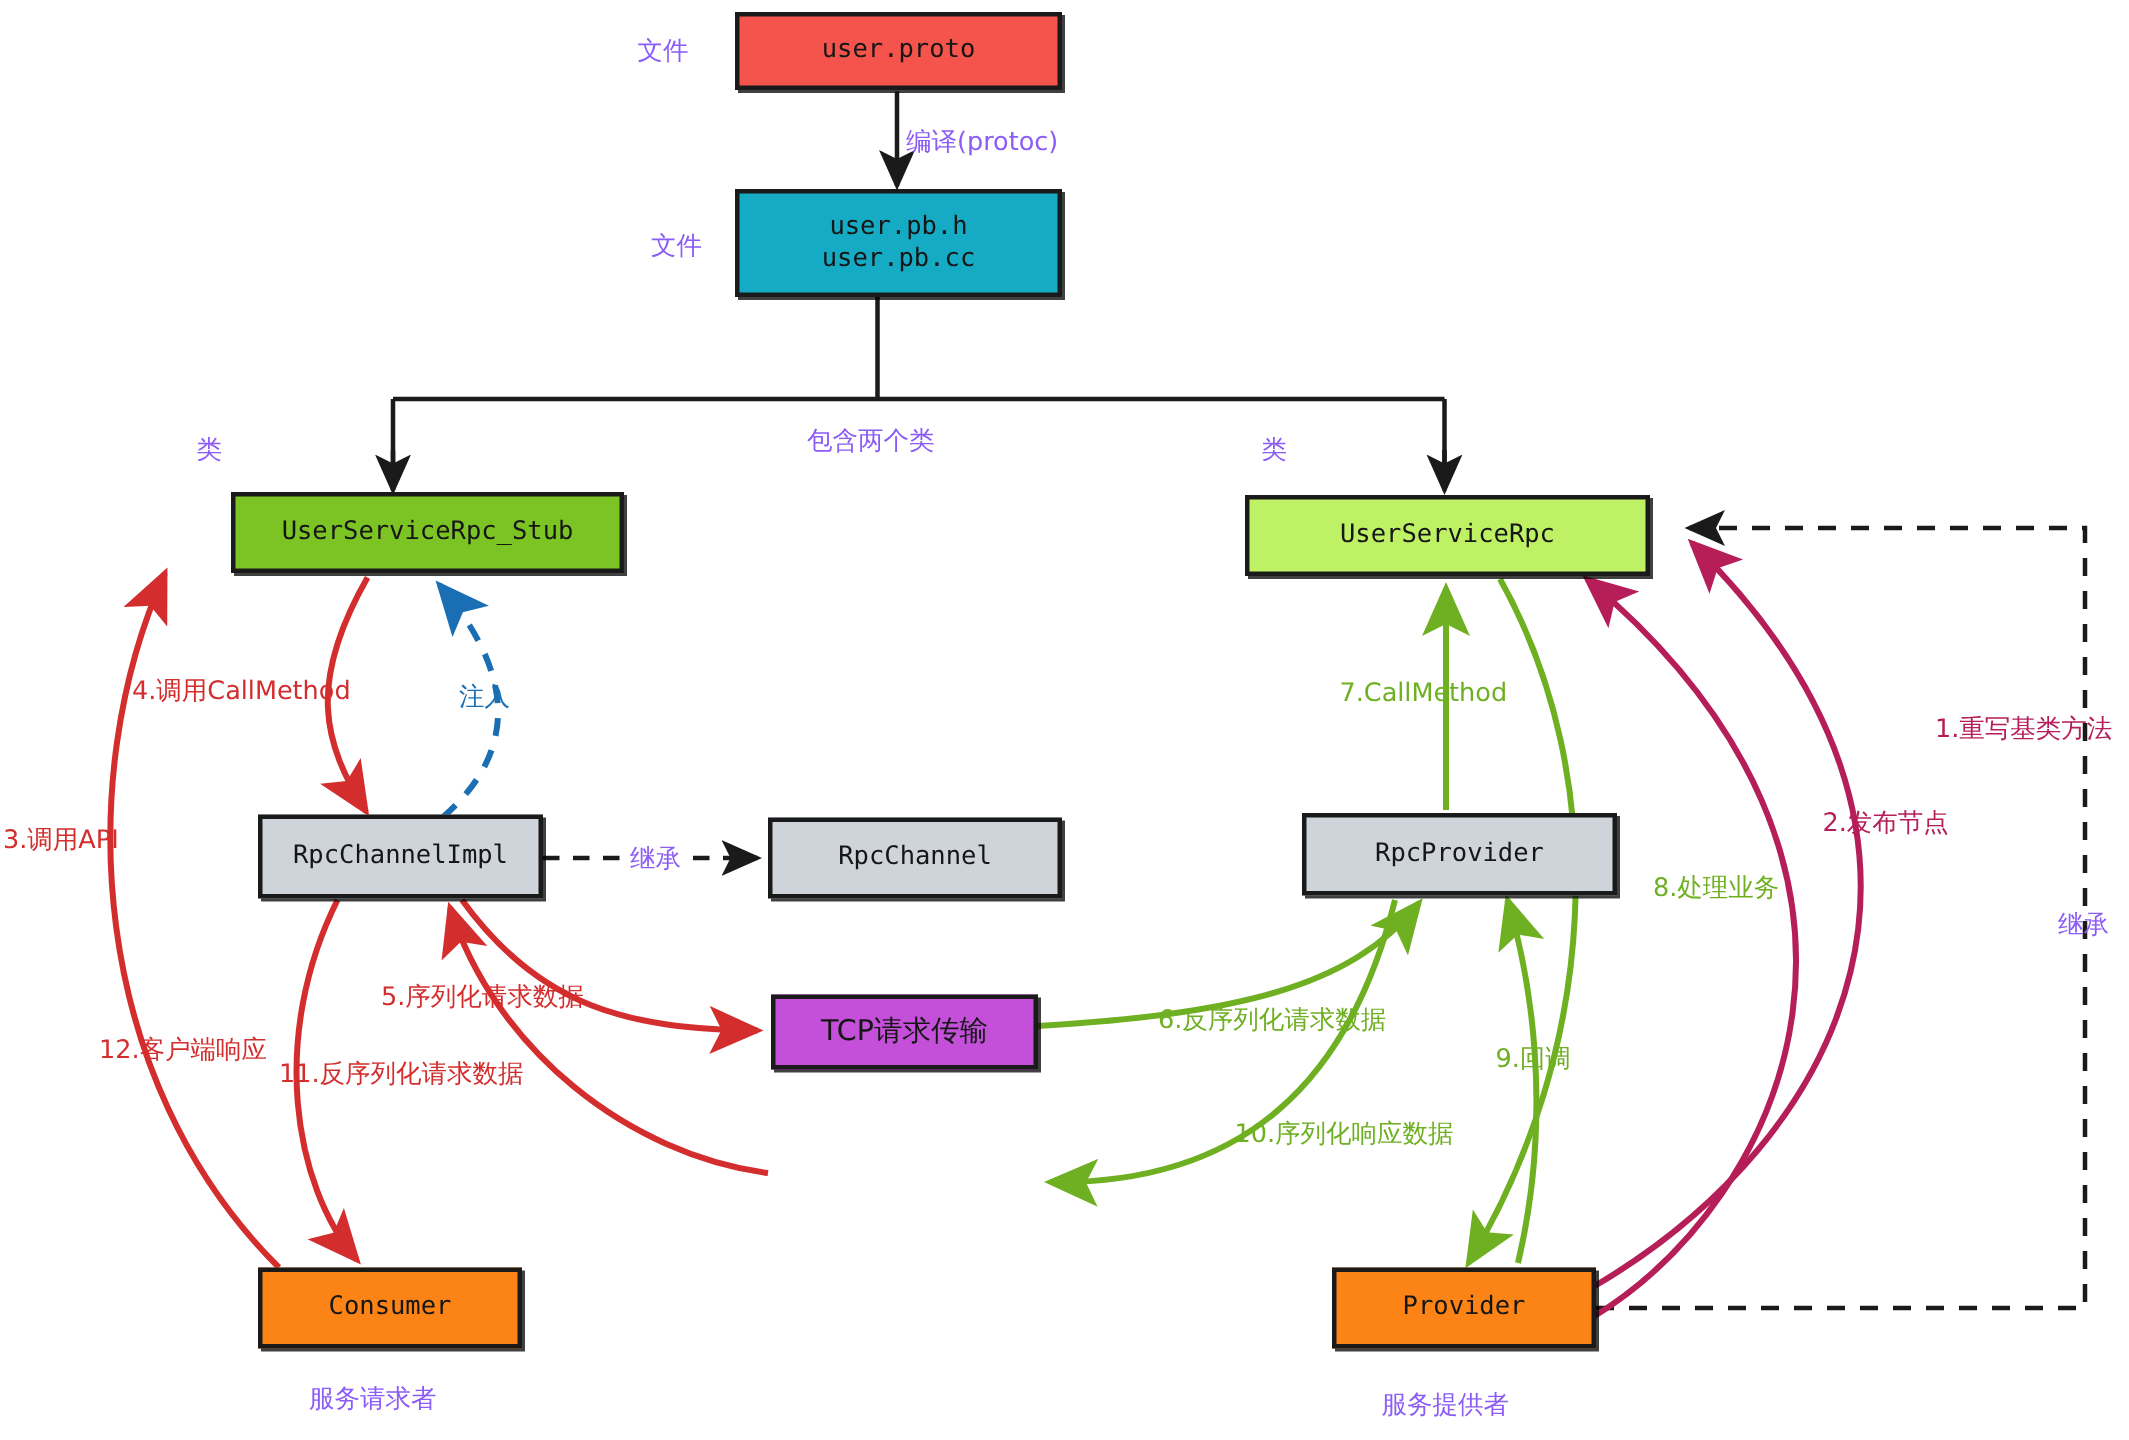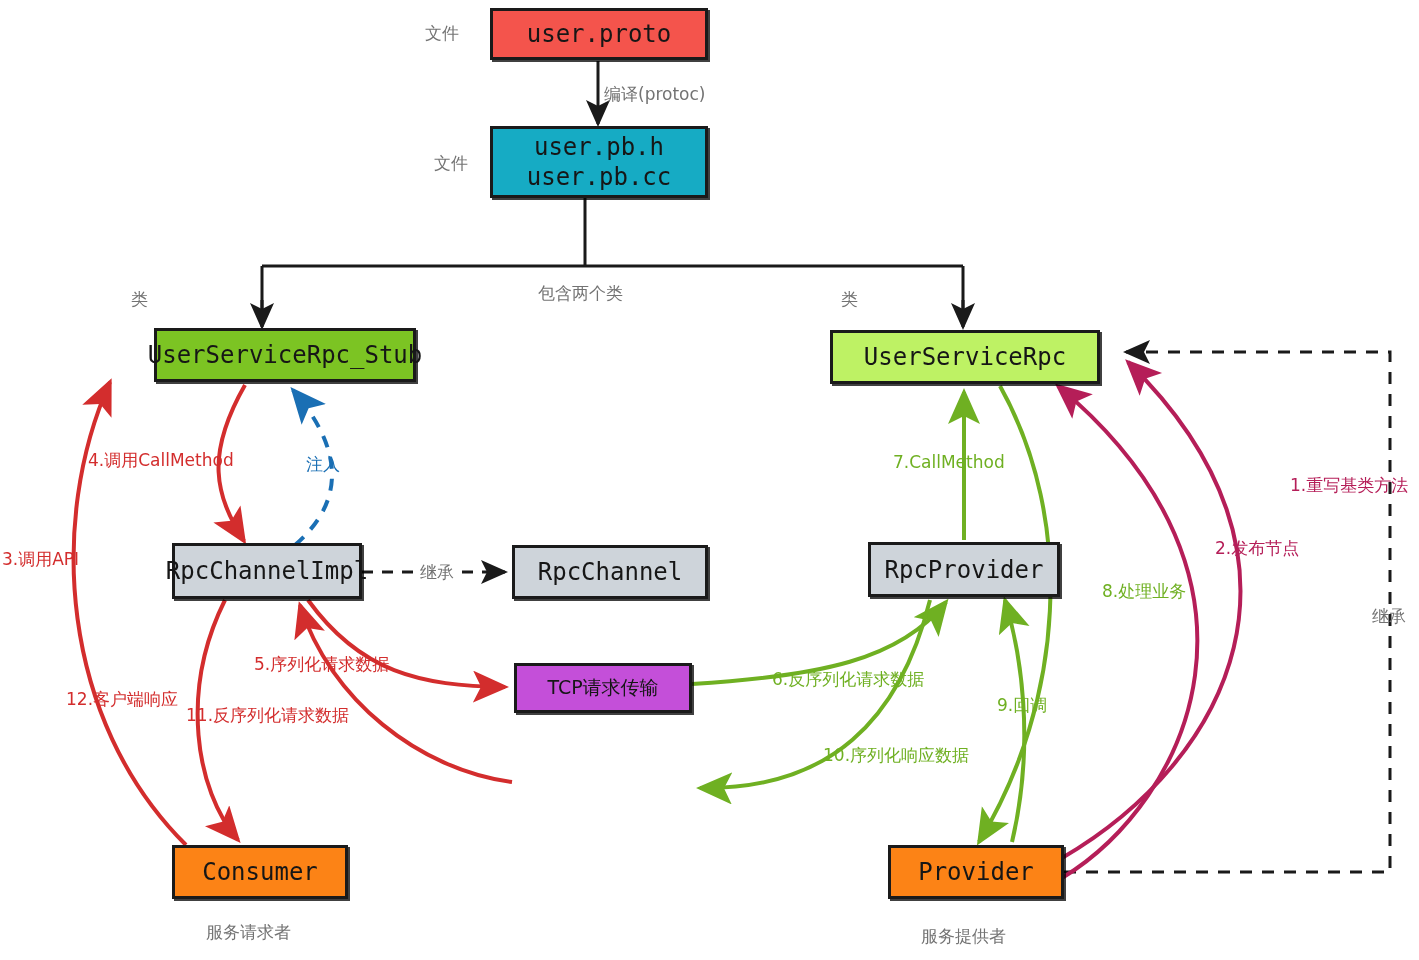--- a/index.html
+++ b/index.html
@@ -3,30 +3,30 @@
 <meta charset="utf-8">
 <style>
   html,body{margin:0;padding:0;background:#ffffff;}
   body{width:1419px;height:960px;overflow:hidden;
        font-family:"DejaVu Sans","Liberation Sans",sans-serif;}
   #stage{position:relative;width:1419px;height:960px;background:#fff;}
   svg.layer{position:absolute;left:0;top:0;width:1419px;height:960px;overflow:visible;}
   .node{position:absolute;box-sizing:border-box;border:3px solid #1a1a1a;
         display:flex;align-items:center;justify-content:center;
         font-family:"DejaVu Sans Mono","Liberation Mono",monospace;
-        font-size:24px;color:#161616;line-height:1.25;text-align:center;
+        font-size:17px;color:#161616;line-height:1.25;text-align:center;
         box-shadow:2px 2px 0 rgba(0,0,0,.75);}
   .node.cjk{font-family:"DejaVu Sans","Liberation Sans",sans-serif;font-size:19px;}
   .lbl{position:absolute;font-size:17px;color:#1a1a1a;white-space:nowrap;}
   .edge-lbl{position:absolute;white-space:nowrap;font-size:17px;}
   .red{color:#d32d2d;}
   .grn{color:#6fb022;}
   .mag{color:#b51e58;}
   .blu{color:#1a6fb4;}
-  .blk{color:#737373;}
+  .blk{color:#8b5cf6;}
 </style>
 </head>
 <body>
 
 <div id="stage">
 
   <svg class="layer" viewBox="0 0 1419 960">
     <defs>
       <marker id="ah-blk" markerWidth="11" markerHeight="11" refX="8" refY="4" orient="auto">
         <path d="M0,0 L9,4 L0,8 L2,4 Z" fill="#1a1a1a"></path>
@@ -117,21 +117,21 @@
   </div>
 
   <div class="node" style="left:172px;top:543px;width:190px;height:56px;background:#ced4da;">
     <span>RpcChannelImpl</span>
   </div>
 
   <div class="node" style="left:512px;top:545px;width:196px;height:54px;background:#ced4da;">
     <span>RpcChannel</span>
   </div>
 
-  <div class="node" style="left:868px;top:542px;width:192px;height:55px;background:#ced4da;">
+  <div class="node" style="left:868px;top:542px;width:210px;height:55px;background:#ced4da;">
     <span>RpcProvider</span>
   </div>
 
   <div class="node cjk" style="left:514px;top:663px;width:178px;height:50px;background:#c44fd9;">
     <span>TCP请求传输</span>
   </div>
 
 
   <div class="node" style="left:172px;top:845px;width:176px;height:54px;background:#fc8316;">
     <span>Consumer</span>

